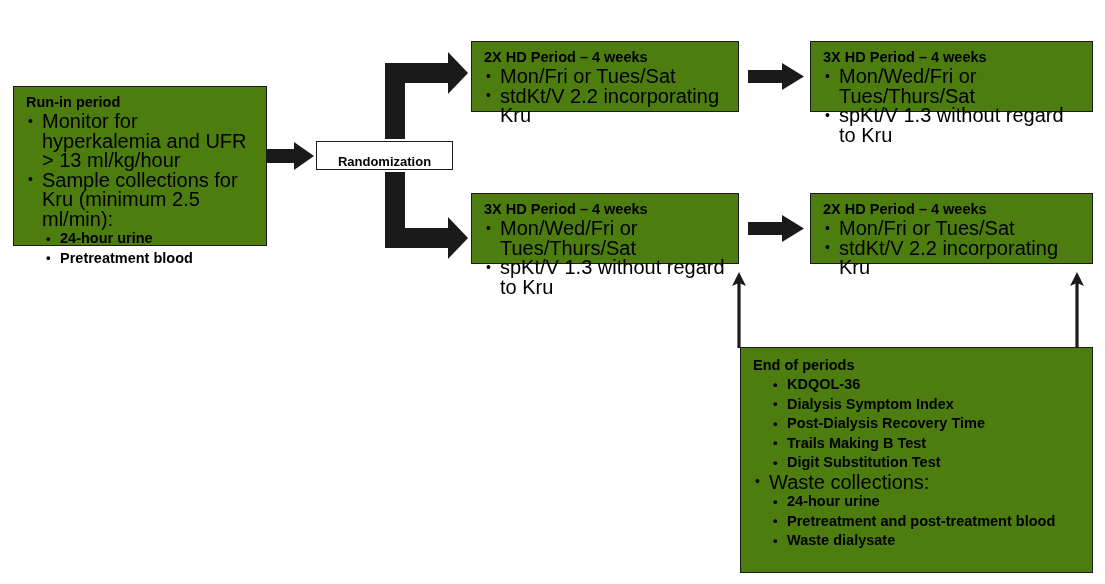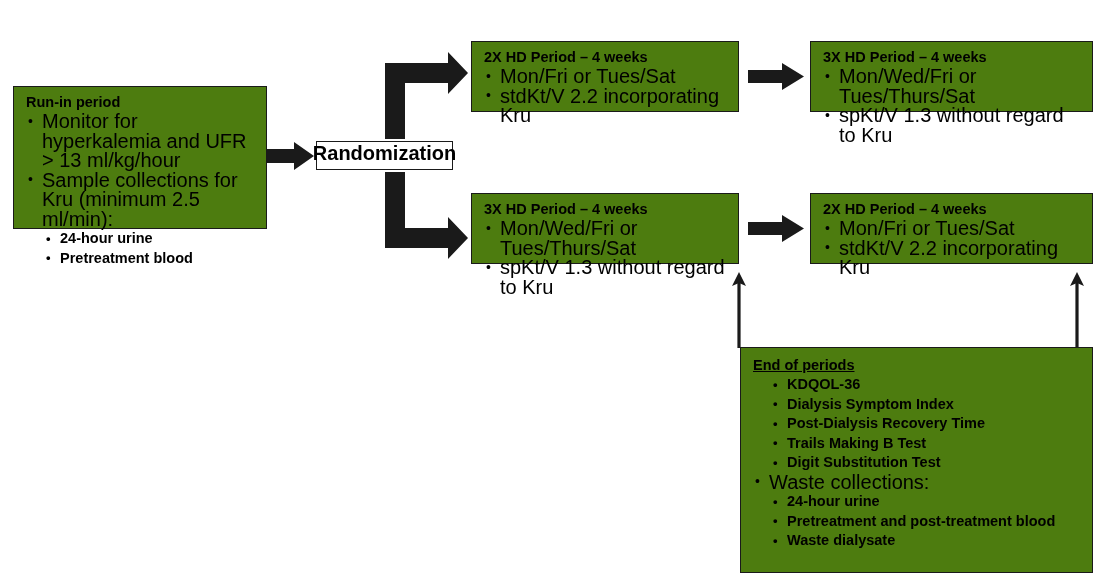--- a/index.html
+++ b/index.html
@@ -25,21 +25,20 @@
     background: #4d7c0f;
     padding: 6px 10px 6px 12px;
   }
   .box-title {
     font-weight: bold;
     font-size: 14.5px;
     line-height: 19px;
     white-space: nowrap;
   }
   .box-title.underlined {
-    text-decoration: underline;
   }
   ul.lv1 {
     list-style: none;
     margin: 0;
     padding: 0;
   }
   ul.lv1 > li {
     position: relative;
     padding-left: 16px;
     font-size: 20px;
@@ -73,39 +72,39 @@
   }
 
   .sub-wrap { padding-left: 16px; }
 
   .randomization {
     position: absolute;
     box-sizing: border-box;
     border: 1.5px solid #1a1a1a;
     background: #ffffff;
     display: flex;
-    align-items: flex-start;
+    align-items: flex-end;
     justify-content: center;
     font-weight: bold;
-    font-size: 20px;
+    font-size: 13px;
   }
 
   .arrow-svg {
     position: absolute;
     overflow: visible;
   }
   .arrow-fill { fill: #1a1a1a; }
   .arrow-stroke { stroke: #1a1a1a; fill: none; }
 </style>
 </head>
 <body>
 
 <div id="canvas">
 
-  <div class="box" style="left:13px; top:86px; width:254px; height:143px;">
+  <div class="box" style="left:13px; top:86px; width:254px; height:160px;">
     <div class="box-title">Run-in period</div>
     <ul class="lv1">
       <li>Monitor for hyperkalemia and UFR &gt; 13 ml/kg/hour</li>
       <li>Sample collections for Kru (minimum 2.5 ml/min):</li>
     </ul>
     <div class="sub-wrap">
       <ul class="lv2">
         <li>24-hour urine</li>
         <li>Pretreatment blood</li>
       </ul>

